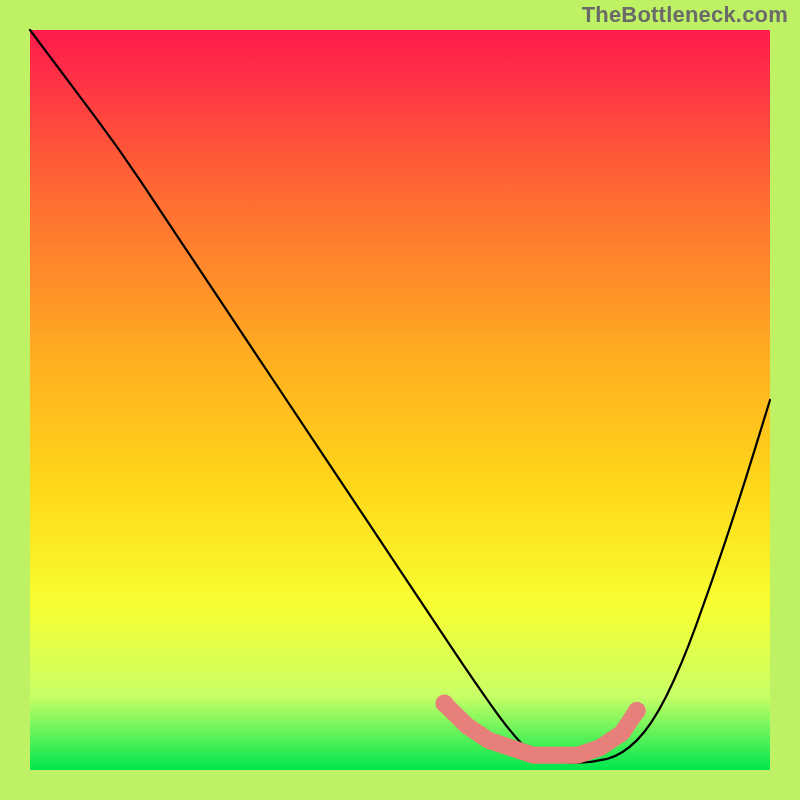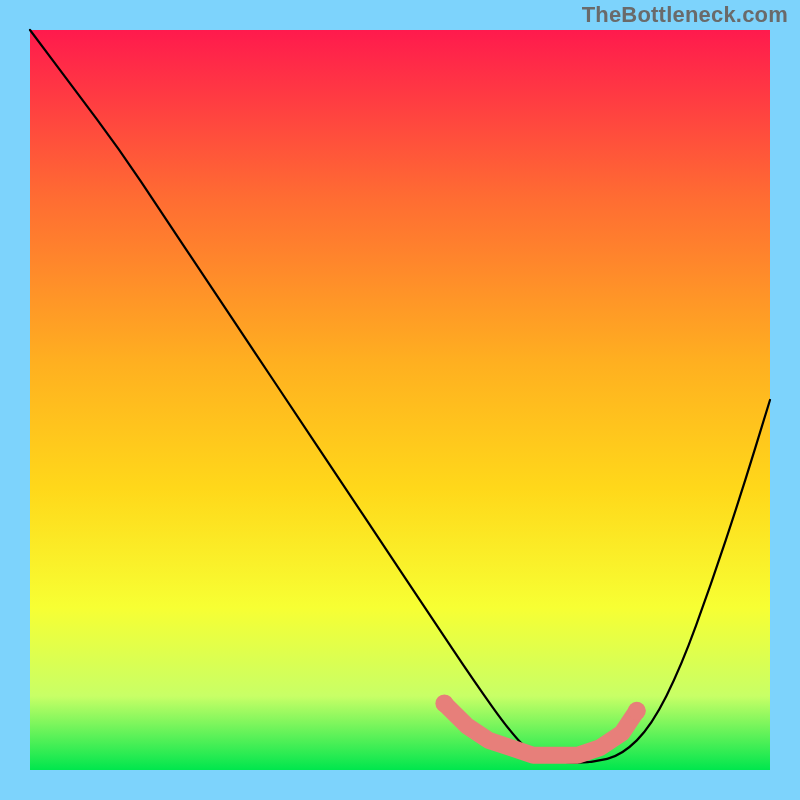--- a/index.html
+++ b/index.html
@@ -8,21 +8,21 @@
     width: 800px;
     height: 800px;
     overflow: hidden;
     background: #000;
     font-family: Arial, Helvetica, sans-serif;
   }
   .frame {
     position: relative;
     width: 800px;
     height: 800px;
-    background: #7dd3fc;
+    background: #bef264;
   }
   .watermark {
     position: absolute;
     top: 2px;
     right: 12px;
     color: #6a6a6a;
     font-size: 22px;
     font-weight: 600;
     letter-spacing: 0.2px;
     z-index: 10;

